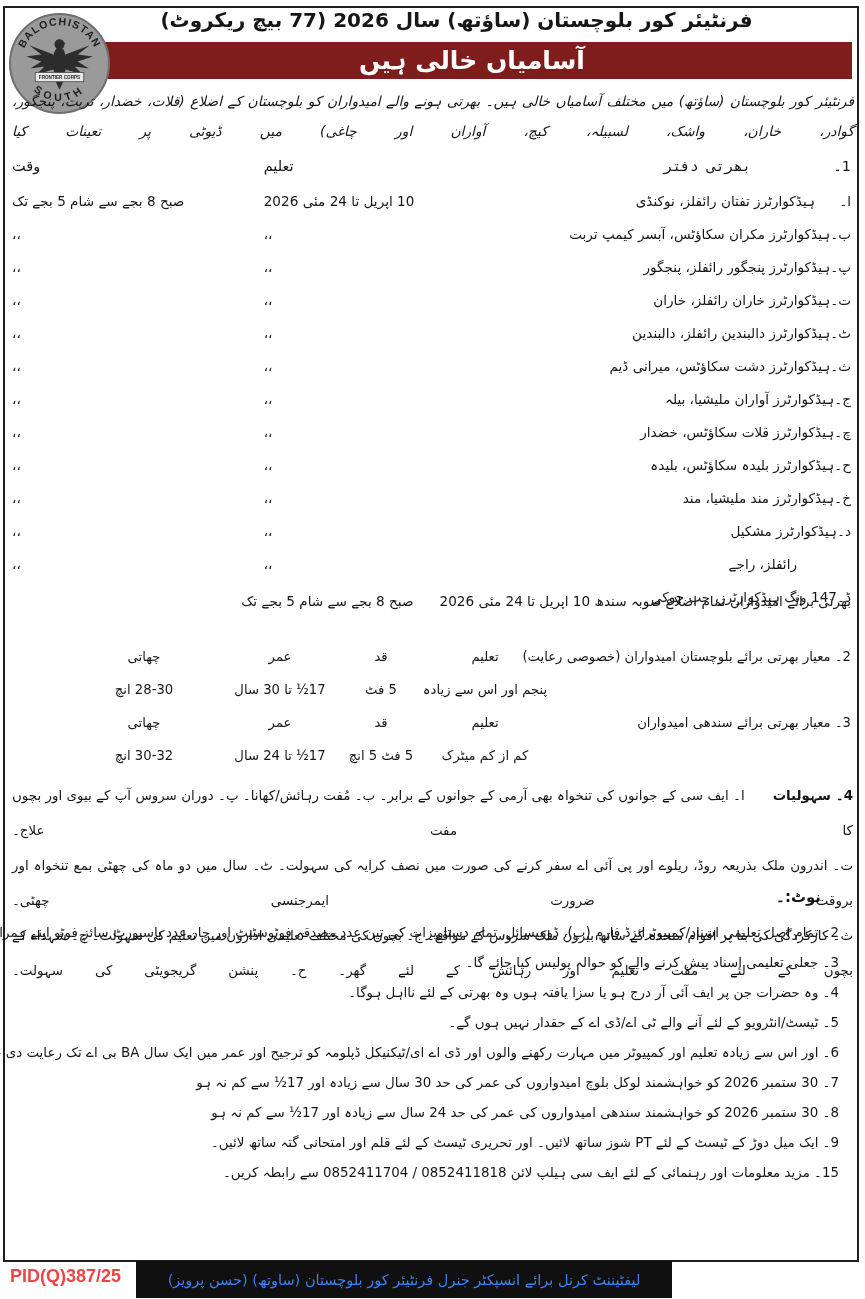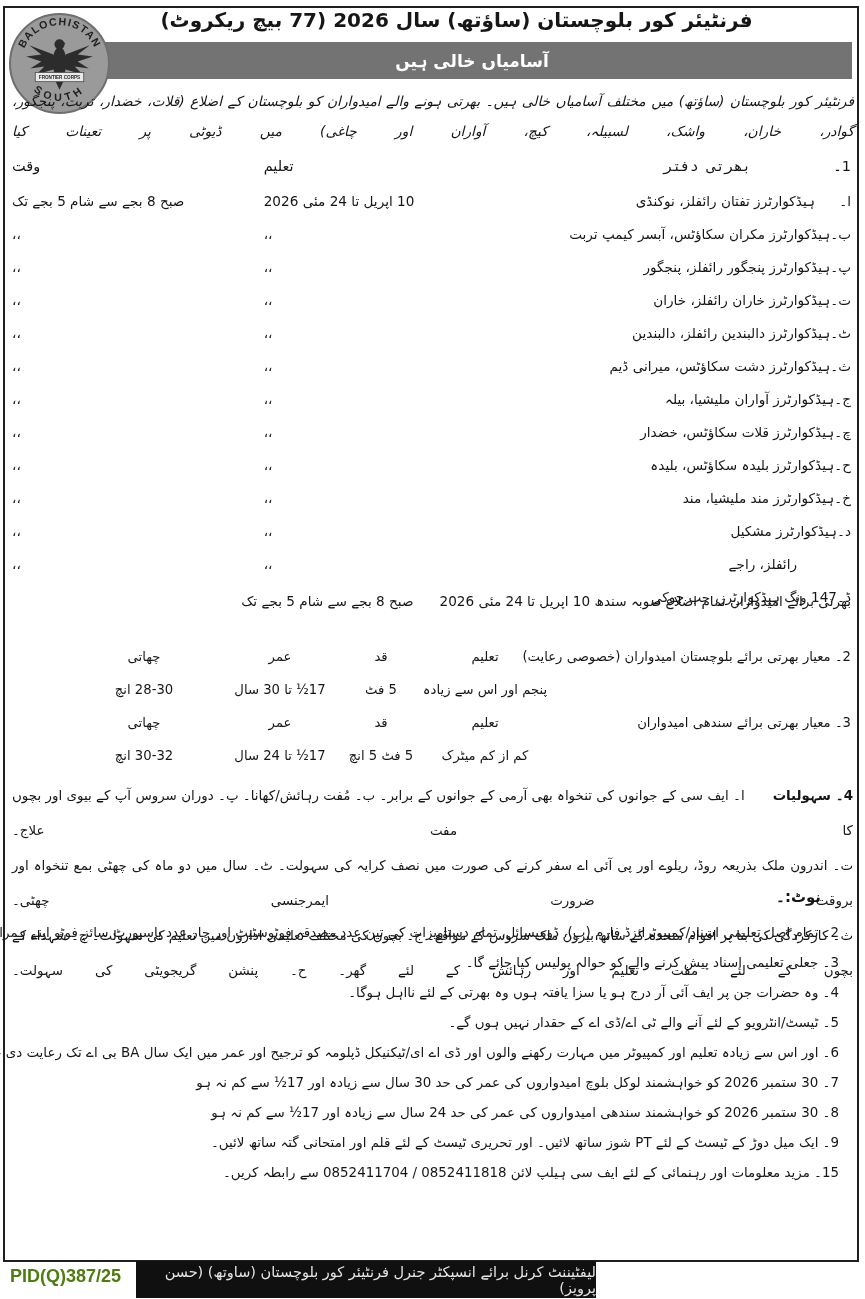--- a/index.html
+++ b/index.html
@@ -1,23 +1,23 @@
 <!DOCTYPE html>
 <html lang="ur" dir="rtl"><head>
 <meta charset="utf-8">
 <style>
   html,body{margin:0;padding:0;background:#e9e9e9;}
   .page{position:relative;width:865px;height:1299px;background:#ffffff;
         font-family:"DejaVu Sans",sans-serif;color:#161616;direction:rtl;overflow:hidden;}
   .frame{position:absolute;left:3px;top:6px;width:852px;height:1252px;border:2px solid #1f1f1f;}
   .title{position:absolute;top:8px;left:0;right:0;text-align:center;
          font-size:20px;font-weight:bold;letter-spacing:0;padding-left:48px;}
-  .banner{position:absolute;top:42px;left:92px;right:13px;height:37px;background:#737373;
+  .banner{position:absolute;top:42px;left:92px;right:13px;height:37px;background:#7f1d1d;
           color:#ffffff;display:flex;align-items:center;justify-content:center;
-          font-size:17px;font-weight:bold;}
+          font-size:25px;font-weight:bold;}
   .logo{position:absolute;top:12px;left:8px;width:103px;height:103px;}
   .intro{position:absolute;top:86px;left:12px;right:11px;font-size:13.8px;line-height:30px;}
   .intro div{text-align:justify;text-align-last:justify;font-style:italic;}
 
   
   .rtable{position:absolute;top:148px;right:14px;left:12px;font-size:13.6px;}
   .trow{display:grid;grid-template-columns:46% 24% 30%;height:33px;align-items:center;}
   .trow.head{height:36px;font-size:14.5px;}
   .cell-office{display:flex;align-items:center;white-space:nowrap;}
   .cell-office .marker{flex:0 0 auto;}
@@ -40,25 +40,25 @@
 
   .facilities{position:absolute;top:778px;right:12px;left:12px;font-size:13.4px;line-height:35px;}
   .facilities .fline{text-align:justify;text-align-last:justify;}
   .facilities .flabel{font-weight:bold;}
   .facilities .fgap{display:inline-block;width:28px;}
 
   .note-head{position:absolute;top:888px;right:44px;font-size:15px;font-weight:bold;}
   .notes{position:absolute;top:918px;right:26px;left:12px;font-size:13.4px;line-height:30px;}
   .notes div{text-align:right;white-space:nowrap;}
 
-  .foot-bar{position:absolute;left:136px;top:1261px;width:460px;height:37px;background:#101010;
-            color:#e5e5e5;display:flex;align-items:center;justify-content:center;
+  .foot-bar{position:absolute;left:136px;top:1261px;width:536px;height:37px;background:#101010;
+            color:#3b82f6;display:flex;align-items:center;justify-content:center;
             font-size:14.5px;}
   .pid{position:absolute;left:10px;top:1266px;direction:ltr;
-       font-family:"Liberation Sans",sans-serif;font-weight:bold;font-size:18px;color:#4d7c0f;}
+       font-family:"Liberation Sans",sans-serif;font-weight:bold;font-size:18px;color:#ef4444;}
 </style>
 </head>
 <body>
 
 <div class="page">
   <div class="frame"></div>
 
   <div class="title">فرنٹیئر کور بلوچستان (ساؤتھ) سال 2026 (77 بیچ ریکروٹ)</div>
   <div class="banner">
     <span>آسامیاں خالی ہیں</span>

